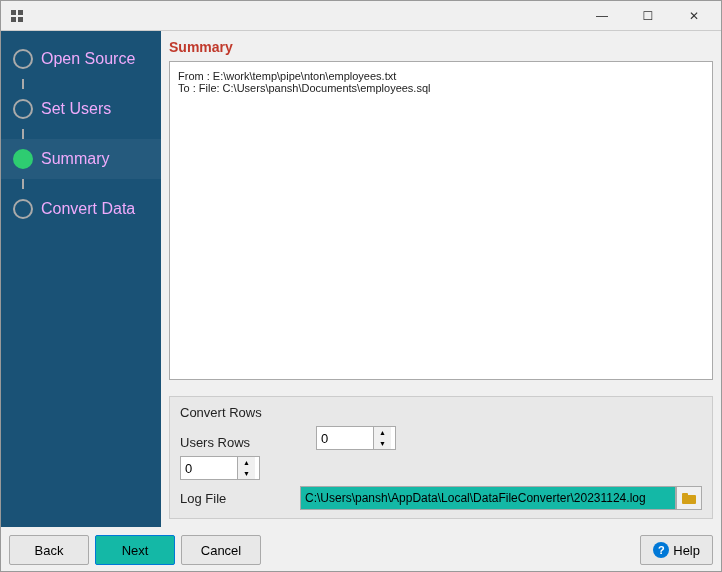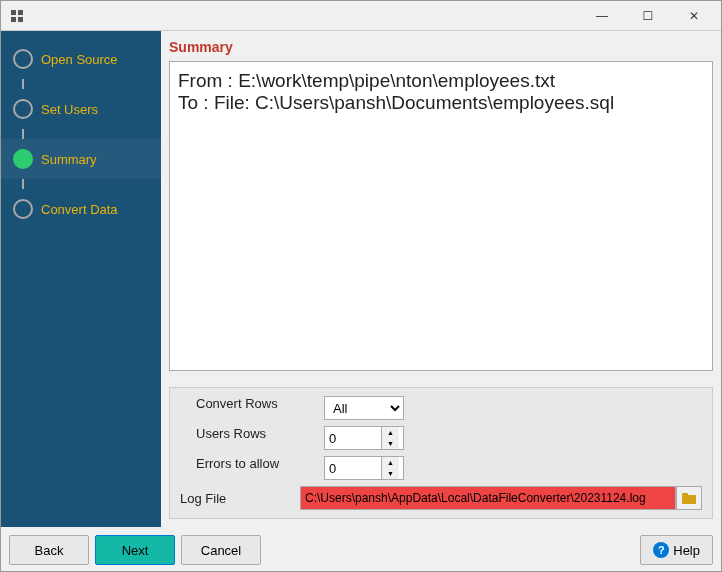--- a/index.html
+++ b/index.html
@@ -66,23 +66,23 @@
       display: flex;
       flex-direction: column;
       padding: 8px 0;
       flex-shrink: 0;
     }
     .sidebar-item {
       display: flex;
       align-items: center;
       gap: 8px;
       padding: 10px 12px;
-      color: #eab308;
-      cursor: pointer;
-      font-size: 13px;
+      color: #f0abfc;
+      cursor: pointer;
+      font-size: 16px;
       text-align: center;
     }
     .sidebar-item.active { background: rgba(255,255,255,0.05); }
     .step-indicator {
       width: 20px;
       height: 20px;
       border-radius: 50%;
       border: 2px solid #aaa;
       background: transparent;
       flex-shrink: 0;
@@ -116,38 +116,37 @@
       font-weight: 600;
       color: #c0392b;
       margin-bottom: 6px;
     }
     .text-area-box {
       flex: 1;
       background: white;
       border: 1px solid #aaa;
       padding: 8px;
       font-family: 'Segoe UI', sans-serif;
-      font-size: 19px;
+      font-size: 11px;
       color: #222;
       overflow-y: auto;
       margin-bottom: 16px;
     }
     .options-area {
       background: #e8e8e8;
       border: 1px solid #ccc;
       padding: 8px 10px;
       display: flex;
       flex-direction: column;
       gap: 6px;
     }
     .option-row {
       display: flex;
-      align-items: flex-start;
-      gap: 8px;
-      margin-left: 16px;
+      align-items: flex-end;
+      gap: 16px;
     }
     .option-label {
       width: 120px;
       color: #222;
       font-size: 13px;
     }
     .option-select {
       width: 80px;
       height: 24px;
       border: 1px solid #aaa;
@@ -192,21 +191,21 @@
     }
     .log-row {
       display: flex;
       align-items: center;
       gap: 0;
     }
     .log-input {
       flex: 1;
       height: 24px;
       border: 1px solid #aaa;
-      background: #ef4444;
+      background: #14b8a6;
       font-size: 12px;
       padding: 0 4px;
       outline: none;
     }
     .log-browse-btn {
       width: 26px;
       height: 24px;
       border: 1px solid #aaa;
       background: #f0f0f0;
       cursor: pointer;
@@ -326,40 +325,34 @@
 
       <div class="text-area-box">
         <div>From : E:\work\temp\pipe\nton\employees.txt</div>
         <div>To : File: C:\Users\pansh\Documents\employees.sql</div>
       </div>
 
       <div class="options-area">
 
         <div class="option-row">
           <span class="option-label">Convert Rows</span>
-          <select class="option-select">
-            <option>All</option>
-            <option>First</option>
-            <option>Last</option>
-          </select>
         </div>
 
         <div class="option-row">
           <span class="option-label">Users Rows</span>
           <div class="spinner-wrap">
             <input class="spinner-input" type="text" value="0" style="">
             <div class="spinner-btns">
               <button class="spinner-btn">▲</button>
               <button class="spinner-btn">▼</button>
             </div>
           </div>
         </div>
 
         <div class="option-row">
-          <span class="option-label">Errors to allow</span>
           <div class="spinner-wrap">
             <input class="spinner-input" type="text" value="0" style="">
             <div class="spinner-btns">
               <button class="spinner-btn">▲</button>
               <button class="spinner-btn">▼</button>
             </div>
           </div>
         </div>
 
         <div class="log-row">

